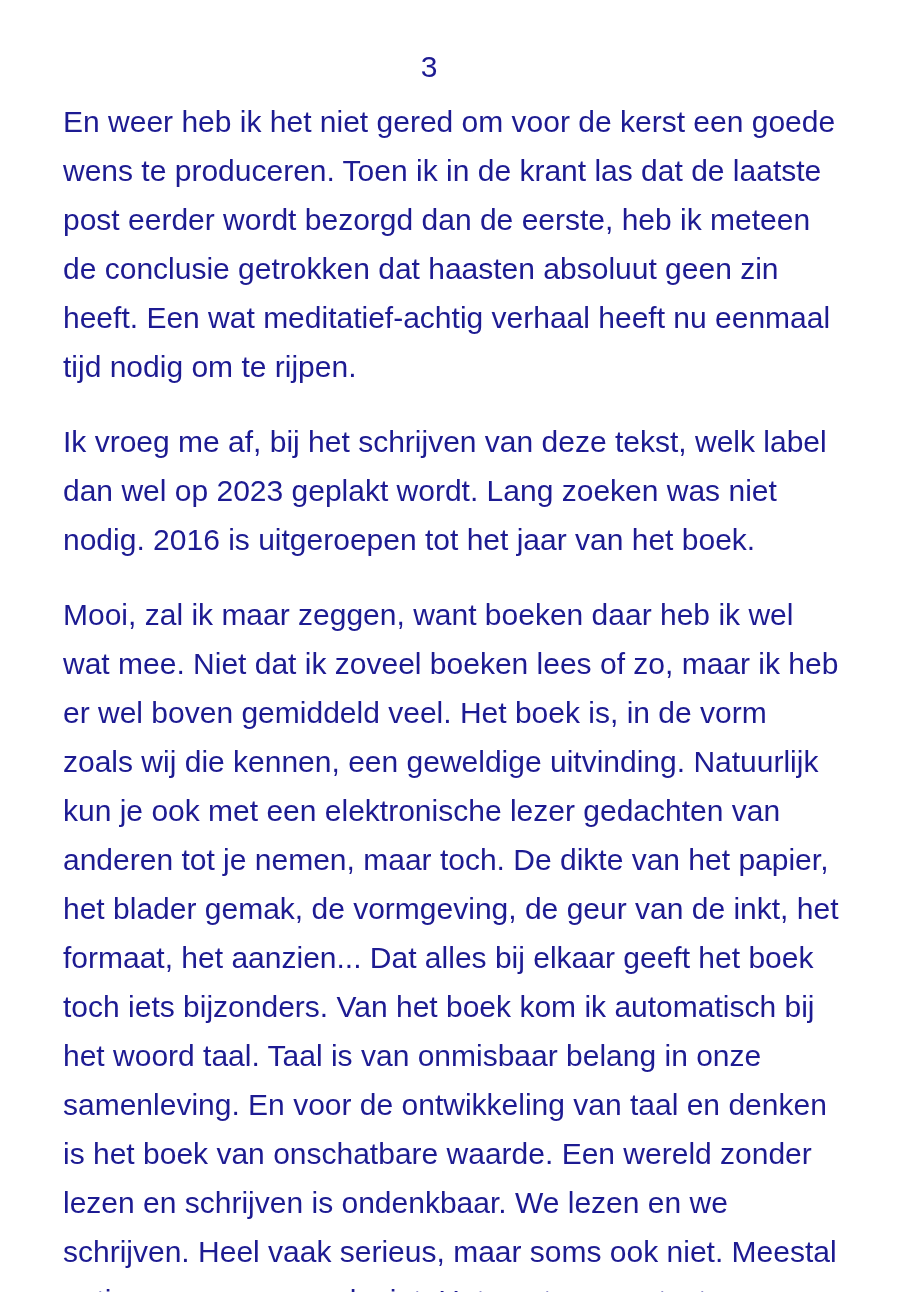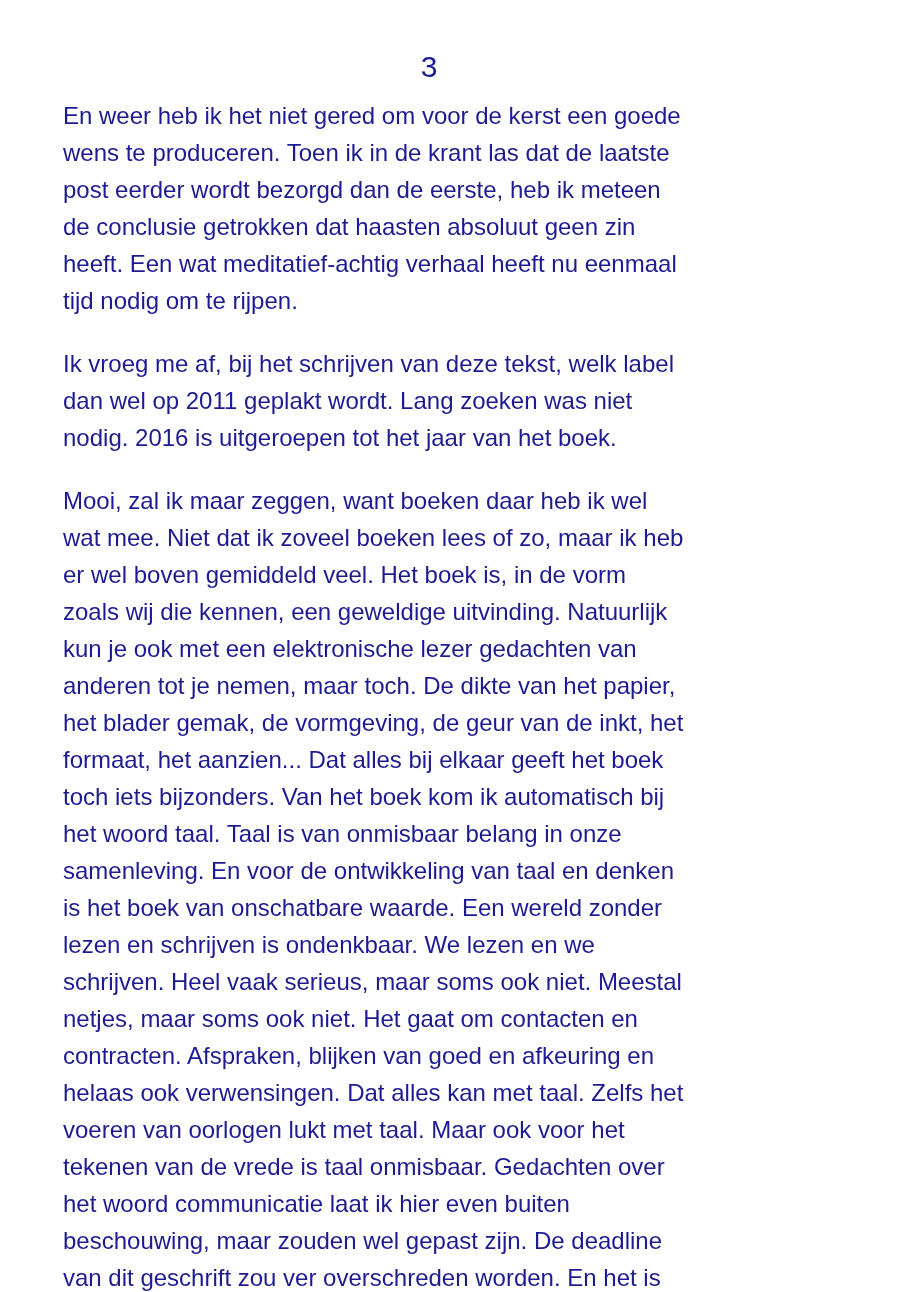--- a/index.html
+++ b/index.html
@@ -23,42 +23,42 @@
   }
   .page-number {
     width: 732px;
     text-align: center;
     font-size: 30px;
     line-height: 34px;
     margin: 0 0 13px 0;
   }
   .para {
     margin: 0 0 26px 0;
-    font-size: 24px;
-    line-height: 37px;
+    font-size: 30px;
+    line-height: 49px;
     white-space: pre;
     letter-spacing: 0px;
   }
 </style>
 </head>
 <body>
 
 <div class="page">
   <div class="page-number">3</div>
 
   <div class="body-text">
     <p class="para">En weer heb ik het niet gered om voor de kerst een goede
 wens te produceren. Toen ik in de krant las dat de laatste
 post eerder wordt bezorgd dan de eerste, heb ik meteen
 de conclusie getrokken dat haasten absoluut geen zin
 heeft. Een wat meditatief-achtig verhaal heeft nu eenmaal
 tijd nodig om te rijpen.</p>
 
     <p class="para">Ik vroeg me af, bij het schrijven van deze tekst, welk label
-dan wel op 2011 geplakt wordt. Lang zoeken was niet
+dan wel op 2023 geplakt wordt. Lang zoeken was niet
 nodig. 2016 is uitgeroepen tot het jaar van het boek.</p>
 
     <p class="para">Mooi, zal ik maar zeggen, want boeken daar heb ik wel
 wat mee. Niet dat ik zoveel boeken lees of zo, maar ik heb
 er wel boven gemiddeld veel. Het boek is, in de vorm
 zoals wij die kennen, een geweldige uitvinding. Natuurlijk
 kun je ook met een elektronische lezer gedachten van
 anderen tot je nemen, maar toch. De dikte van het papier,
 het blader gemak, de vormgeving, de geur van de inkt, het
 formaat, het aanzien... Dat alles bij elkaar geeft het boek

